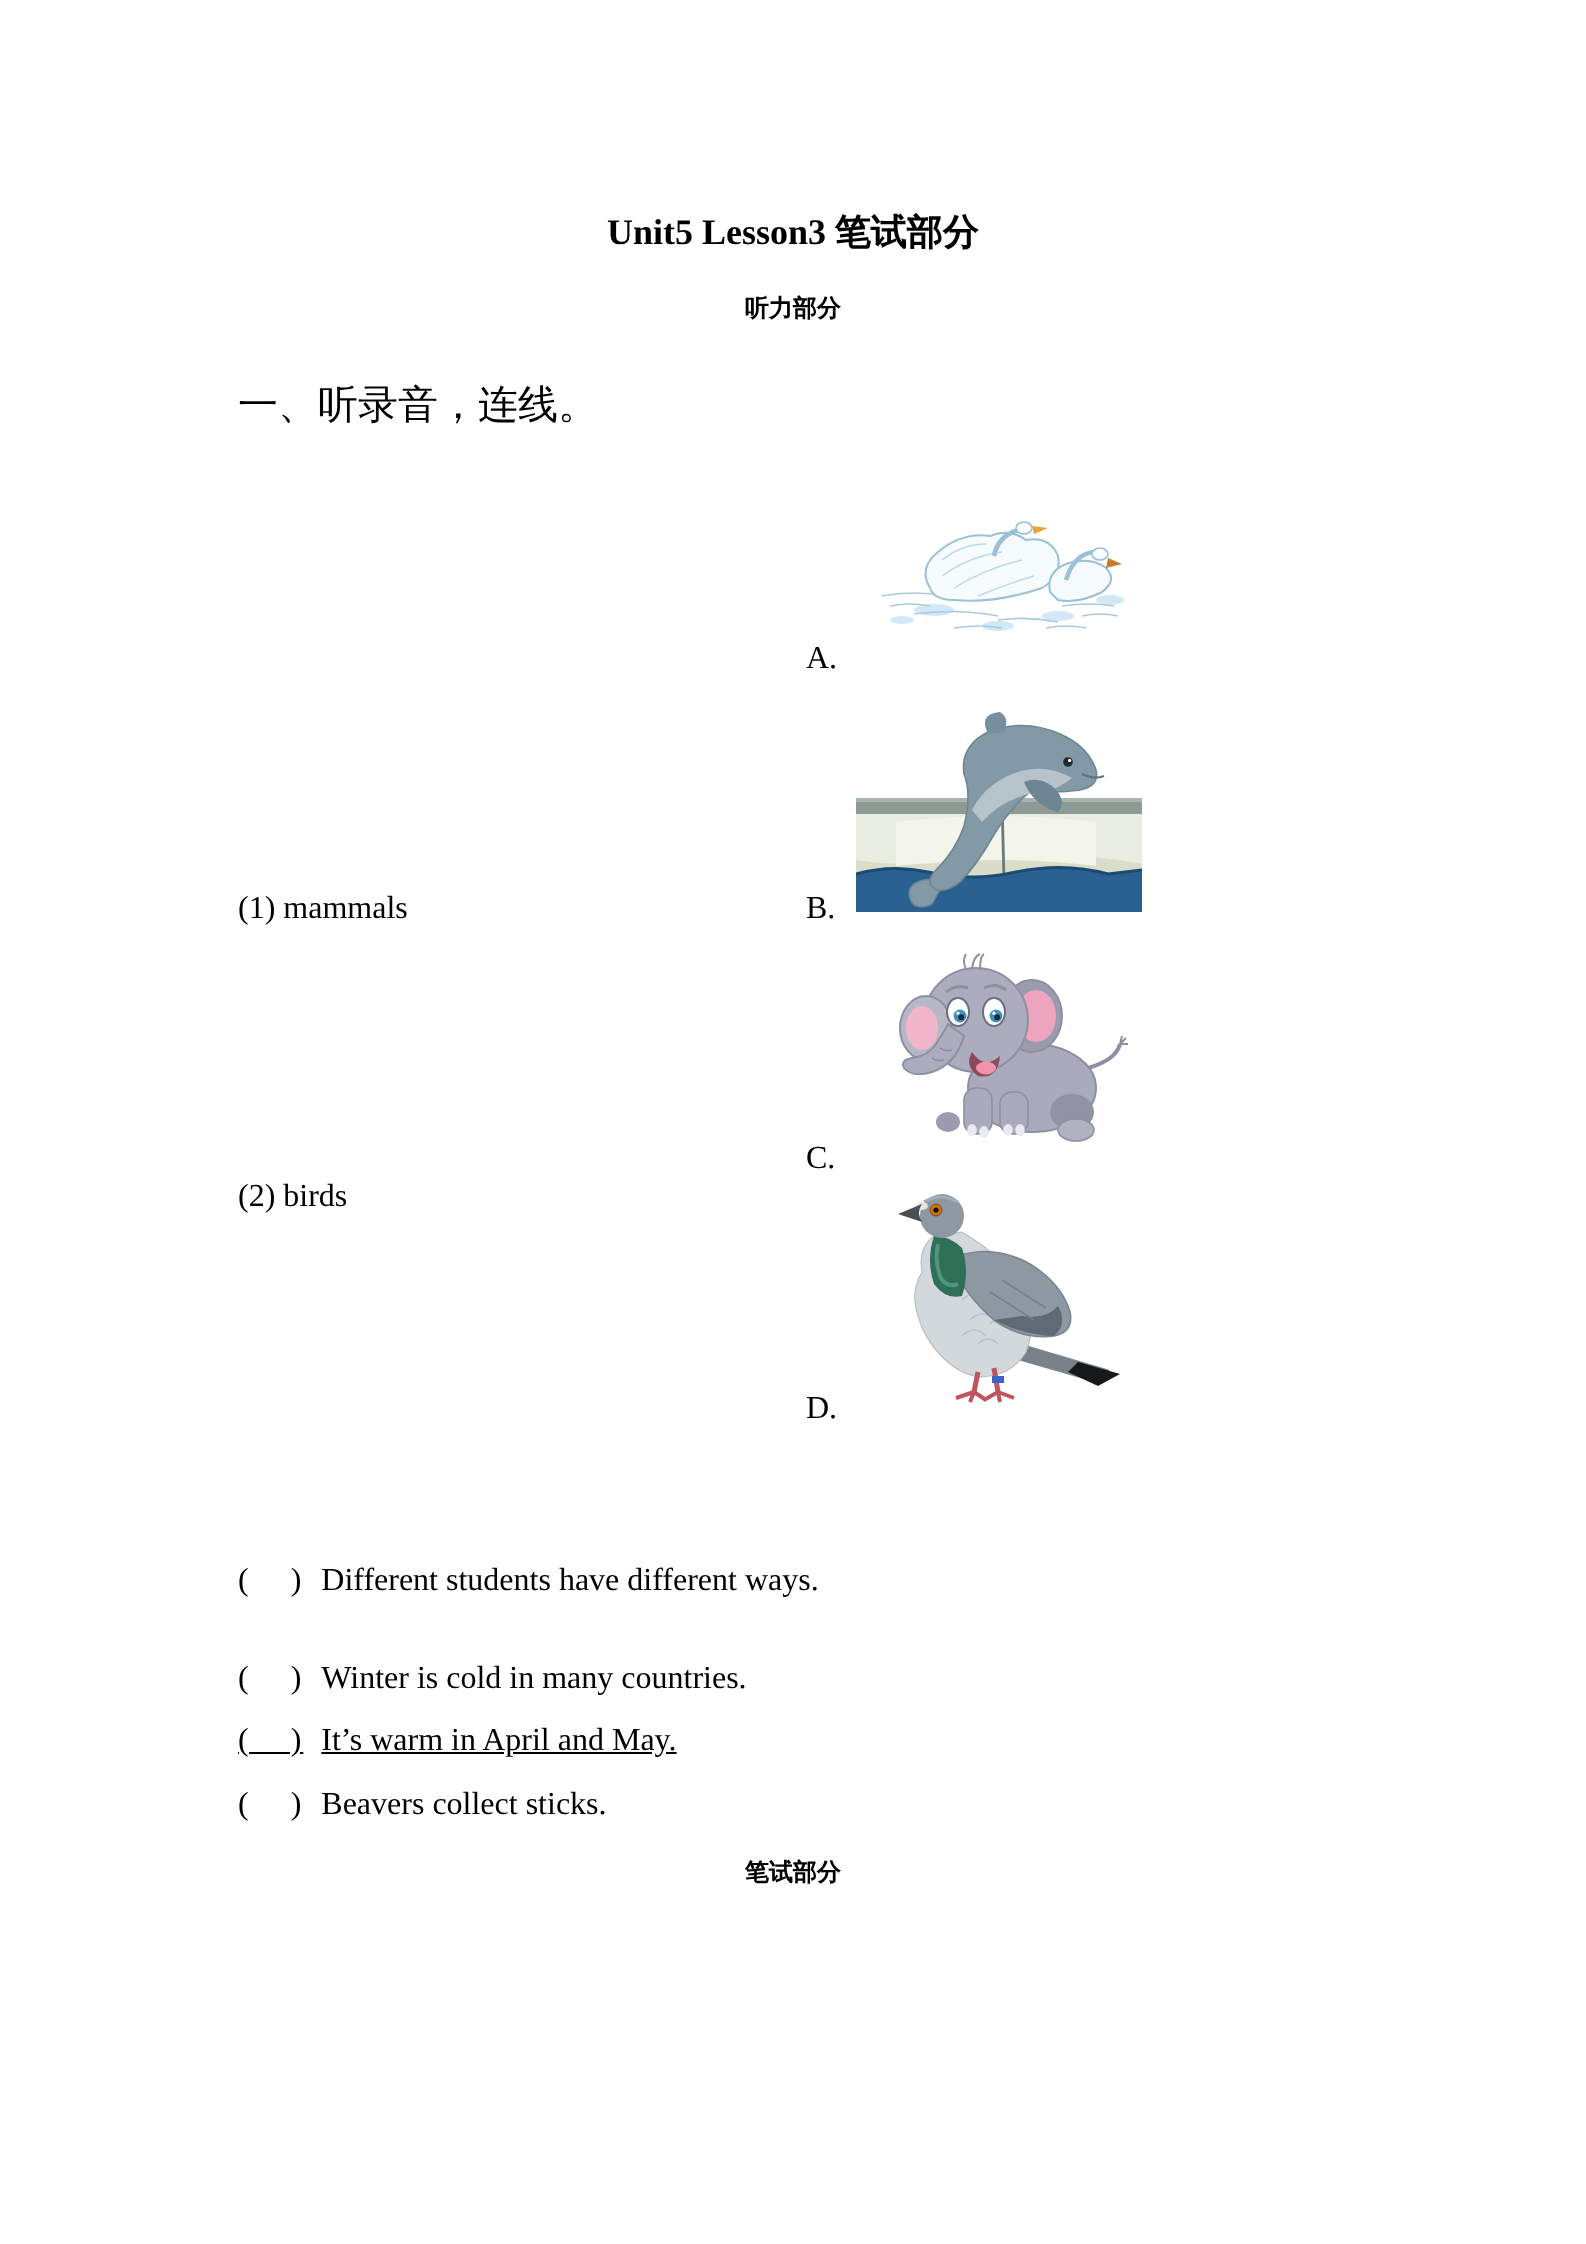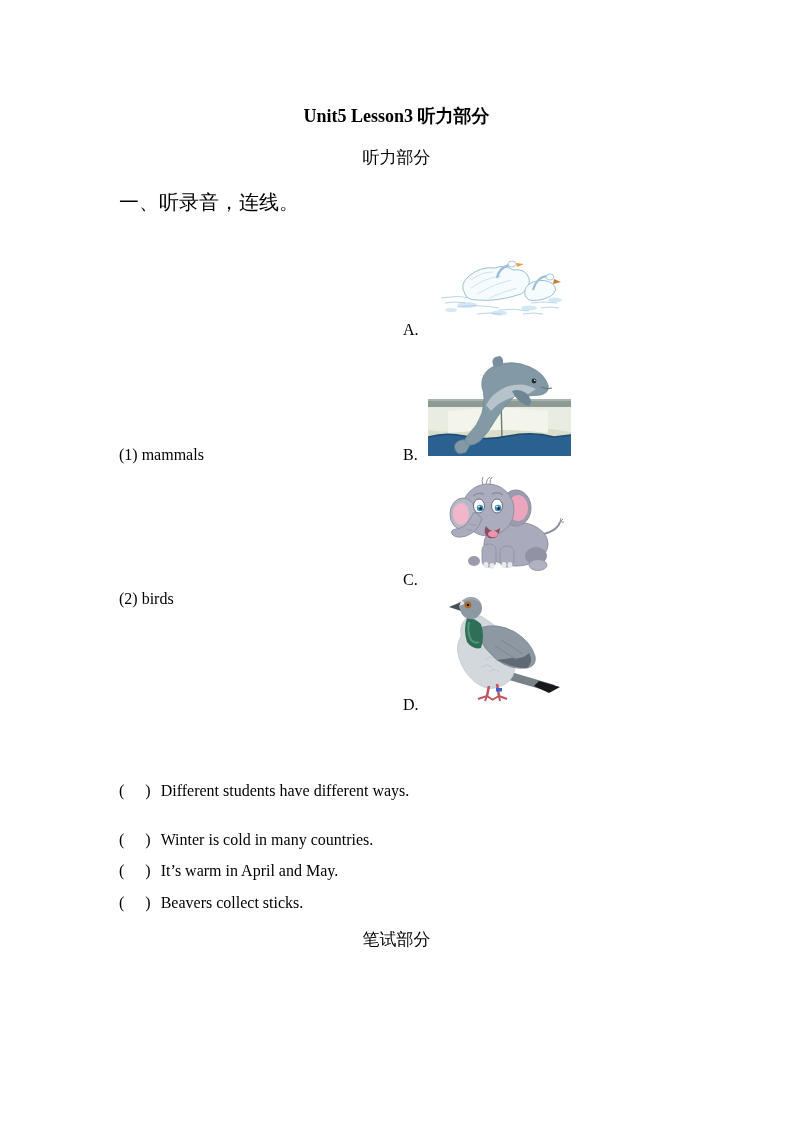--- a/index.html
+++ b/index.html
@@ -1,35 +1,35 @@
 <!DOCTYPE html>
 <html><head>
 <meta charset="utf-8">
 <style>
   html,body{margin:0;padding:0;background:#ffffff;}
   .page{position:relative;width:793px;height:1122px;background:#ffffff;color:#000;
         font-family:"Liberation Serif","DejaVu Serif",serif;overflow:hidden;}
   .abs{position:absolute;}
   .title{top:104px;left:0;width:793px;text-align:center;font-size:18px;font-weight:bold;
          font-family:"Liberation Serif","DejaVu Serif",serif;}
-  .part-header{left:0;width:793px;text-align:center;font-size:17px;font-weight:normal;
+  .part-header{left:0;width:793px;text-align:center;font-size:12px;font-weight:bold;
          font-family:"Liberation Sans","DejaVu Sans",sans-serif;}
   .cn-line{font-size:20px;font-family:"Liberation Sans","DejaVu Sans",sans-serif;}
   .en-label{font-size:16px;text-align:center;}
   .opt-letter{font-size:16px;}
   .sentence-row{font-size:16px;white-space:nowrap;}
   .bracket{white-space:pre;margin-right:9px;letter-spacing:1px;}
   .illus{display:block;}
 </style>
 </head>
 <body>
 
 <div class="page">
 
-  <div class="abs title">Unit5 Lesson3  听力部分</div>
+  <div class="abs title">Unit5 Lesson3  笔试部分</div>
 
   <div class="abs part-header" style="top:146px;">听力部分</div>
 
   <div class="abs cn-line" style="left:119px;top:189px;">一、听录音，连线。</div>
 
   <svg class="abs illus" style="left:437px;top:250px;" width="138" height="70" viewBox="0 0 138 70">
     <ellipse cx="30" cy="55" rx="10" ry="3" fill="#d3e8f6"></ellipse>
     <ellipse cx="62" cy="63" rx="8" ry="2.5" fill="#d3e8f6"></ellipse>
     <ellipse cx="92" cy="58" rx="8" ry="2.5" fill="#d3e8f6"></ellipse>
     <ellipse cx="118" cy="50" rx="7" ry="2.5" fill="#d3e8f6"></ellipse>
@@ -161,21 +161,21 @@
   </svg>
   <span class="abs opt-letter" style="left:403px;top:696px;">D.</span>
 
 
   <div class="abs sentence-row" style="left:119px;top:767px;margin-top:15px;">
     <span class="bracket">(    )</span><span>Different students have different ways.</span>
   </div>
   <div class="abs sentence-row" style="left:119px;top:831px;">
     <span class="bracket">(    )</span><span>Winter is cold in many countries.</span>
   </div>
-  <div class="abs sentence-row" style="left:119px;top:862px;">
+  <div class="abs sentence-row" style="left:119px;top:862px;text-decoration:underline;">
     <span class="bracket">(    )</span><span>It’s warm in April and May.</span>
   </div>
   <div class="abs sentence-row" style="left:119px;top:894px;">
     <span class="bracket">(    )</span><span>Beavers collect sticks.</span>
   </div>
 
   <div class="abs part-header" style="top:928px;">笔试部分</div>
 
 
 </div>

